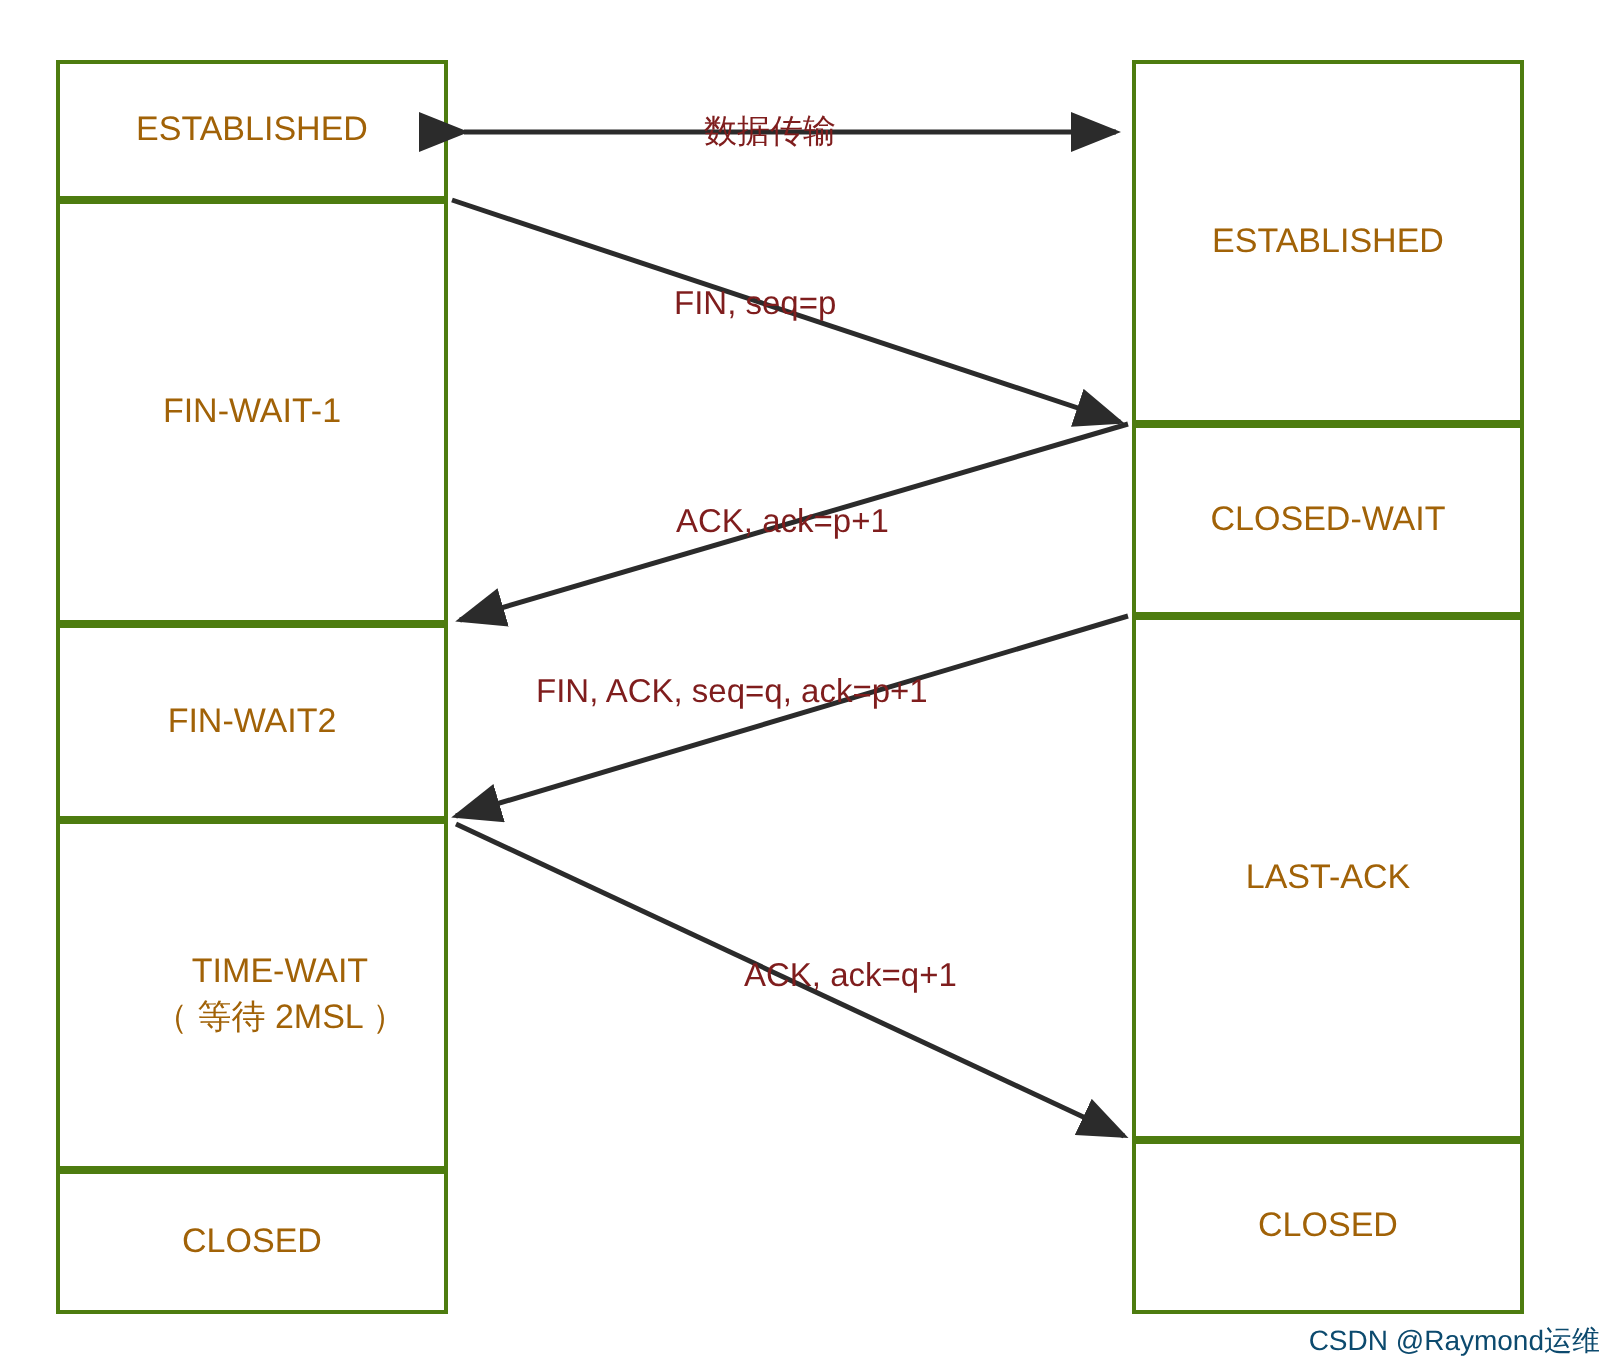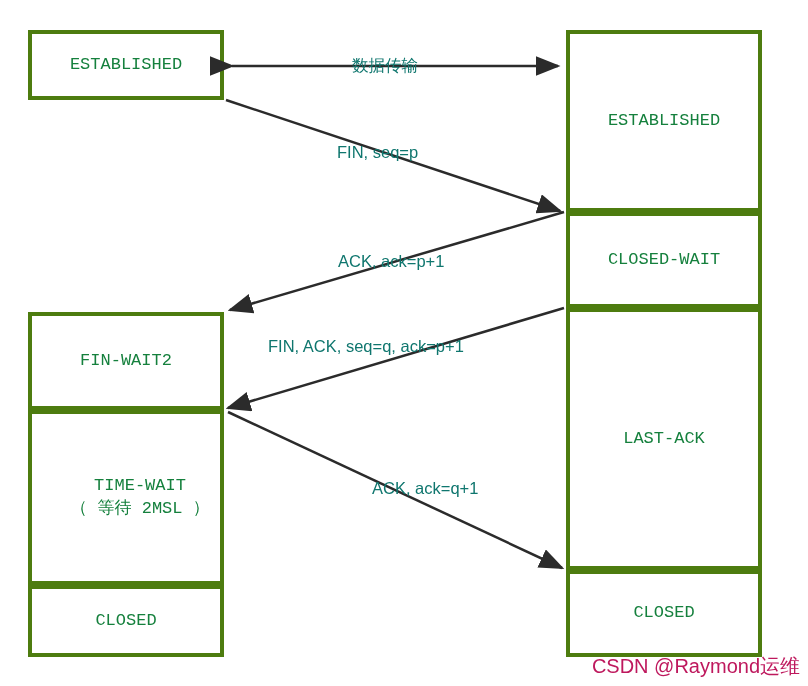--- a/index.html
+++ b/index.html
@@ -11,63 +11,63 @@
     position: relative;
     width: 808px;
     height: 686px;
     background: #ffffff;
     font-family: "Liberation Sans", sans-serif;
     overflow: hidden;
   }
   .state-box {
     position: absolute;
     box-sizing: border-box;
-    border: 4px solid #4d7c0f;
+    border: 2px solid #4d7c0f;
     background: #ffffff;
     display: flex;
     align-items: center;
     justify-content: center;
     text-align: center;
-    color: #15803d;
+    color: #a16207;
     font-size: 17px;
     line-height: 1.35;
     white-space: pre-line;
-    font-family: Liberation Mono, monospace;
   }
   .label {
     position: absolute;
-    color: #0f766e;
+    color: #7f1d1d;
     font-size: 16.5px;
     white-space: nowrap;
     background: transparent;
   }
   svg.arrows {
     position: absolute;
     left: 0;
     top: 0;
     width: 808px;
     height: 686px;
     pointer-events: none;
   }
   .watermark {
     position: absolute;
     right: 8px;
     bottom: 6px;
-    font-size: 20px;
-    color: #be185d;
+    font-size: 14px;
+    color: #0c4a6e;
     white-space: nowrap;
   }
 </style>
 </head>
 <body>
 
 <div id="canvas">
 
   <div class="state-box" style="left:28px; top:30px; width:196px; height:70px;">ESTABLISHED</div>
 
+  <div class="state-box" style="left:28px; top:100px; width:196px; height:212px;">FIN-WAIT-1</div>
 
   <div class="state-box" style="left:28px; top:312px; width:196px; height:98px;">FIN-WAIT2</div>
 
   <div class="state-box" style="left:28px; top:410px; width:196px; height:175px;padding-left:28px;">TIME-WAIT
 （ 等待 2MSL ）</div>
 
   <div class="state-box" style="left:28px; top:585px; width:196px; height:72px;">CLOSED</div>
 
   <div class="state-box" style="left:566px; top:30px; width:196px; height:182px;">ESTABLISHED</div>
 

